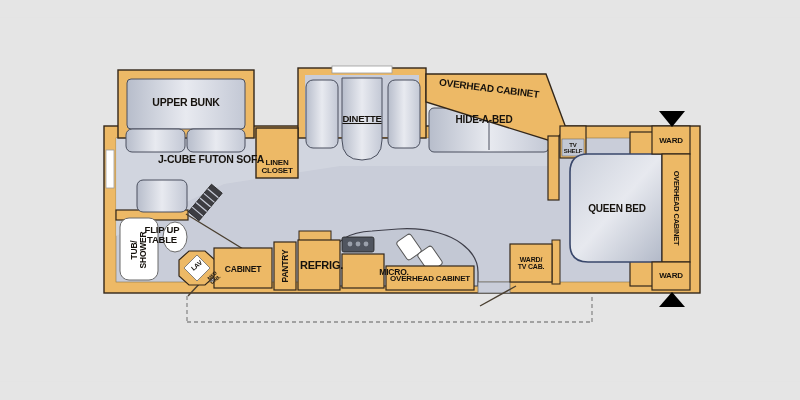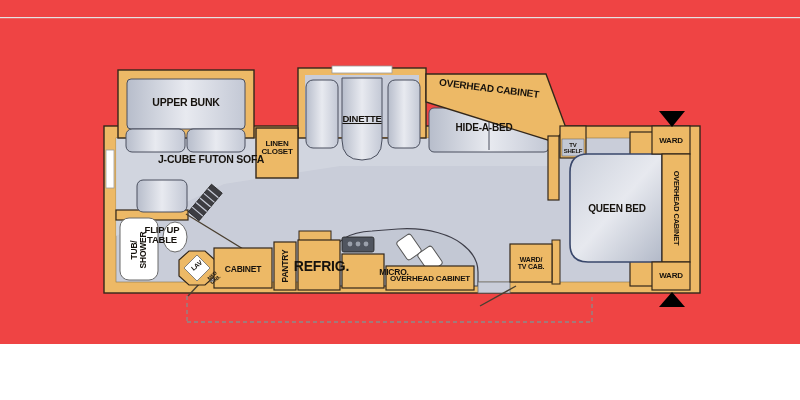--- a/index.html
+++ b/index.html
@@ -1,16 +1,16 @@
 <!DOCTYPE html>
 <html><head>
 <meta charset="utf-8">
 <style>
   html,body{margin:0;padding:0;background:#fff;}
-  #stage{position:relative;width:800px;height:344px;background:#ef4444;overflow:hidden;
+  #stage{position:relative;width:800px;height:400px;background:#e5e5e5;overflow:hidden;
          font-family:"Liberation Sans",sans-serif;}
   #stage svg{position:absolute;left:0;top:0;}
   .lbl{position:absolute;transform:translate(-50%,-50%);
        font-family:"Liberation Sans",sans-serif;font-weight:700;color:#16120d;
        white-space:pre-line;text-align:center;letter-spacing:-0.2px;line-height:1.05;}
   .rM90{transform:translate(-50%,-50%) rotate(-90deg);}
   .rP90{transform:translate(-50%,-50%) rotate(90deg);}
   .rM40{transform:translate(-50%,-50%) rotate(-40deg);}
   .rP7{transform:translate(-50%,-50%) rotate(7deg);}
 </style>
@@ -117,32 +117,32 @@
 
 <div class="lbl" style="left:186px;top:103px;font-size:10.5px;">UPPER BUNK</div>
 <div class="lbl" style="left:195px;top:160px;font-size:10.5px;margin-left:16px;">J-CUBE FUTON SOFA</div>
 <div class="lbl" style="left:162px;top:196px;font-size:9.5px;margin-top:39px;">FLIP UP
 TABLE</div>
 <div class="lbl rM90" style="left:139px;top:250px;font-size:8.5px;">TUB/
 SHOWER</div>
 <div class="lbl rM40" style="left:197px;top:266px;font-size:6.5px;">LAV</div>
 <div class="lbl rM40" style="left:214px;top:278px;font-size:5px;">MED
 CAB.</div>
-<div class="lbl" style="left:277px;top:148px;font-size:8px;">LINEN
+<div class="lbl" style="left:277px;top:167px;font-size:8px;">LINEN
 CLOSET</div>
 <div class="lbl" style="left:362px;top:119px;font-size:9.5px;text-decoration:underline;">DINETTE</div>
 <div class="lbl rP7" style="left:489px;top:89px;font-size:10px;">OVERHEAD CABINET</div>
-<div class="lbl" style="left:484px;top:128px;font-size:10px;">HIDE-A-BED</div>
+<div class="lbl" style="left:484px;top:120px;font-size:10px;">HIDE-A-BED</div>
 <div class="lbl" style="left:573px;top:148px;font-size:6px;">TV
 SHELF</div>
 <div class="lbl" style="left:617px;top:209px;font-size:10px;">QUEEN BED</div>
 <div class="lbl" style="left:671px;top:141px;font-size:8px;">WARD</div>
 <div class="lbl rP90" style="left:676px;top:208px;font-size:7.5px;">OVERHEAD CABINET</div>
 <div class="lbl" style="left:671px;top:276px;font-size:8px;">WARD</div>
 <div class="lbl" style="left:531px;top:263px;font-size:7px;">WARD/
 TV CAB.</div>
 <div class="lbl" style="left:430px;top:279px;font-size:8px;">OVERHEAD CABINET</div>
 <div class="lbl" style="left:362px;top:272px;font-size:8.5px;margin-left:32px;">MICRO.</div>
-<div class="lbl" style="left:318px;top:266px;font-size:14px;padding-left:7px;">REFRIG.</div>
+<div class="lbl" style="left:318px;top:266px;font-size:11px;padding-left:7px;">REFRIG.</div>
 <div class="lbl rM90" style="left:285px;top:266px;font-size:8.5px;">PANTRY</div>
 <div class="lbl" style="left:243px;top:269px;font-size:8.5px;">CABINET</div>
 
 </div>
 
 </body></html>

